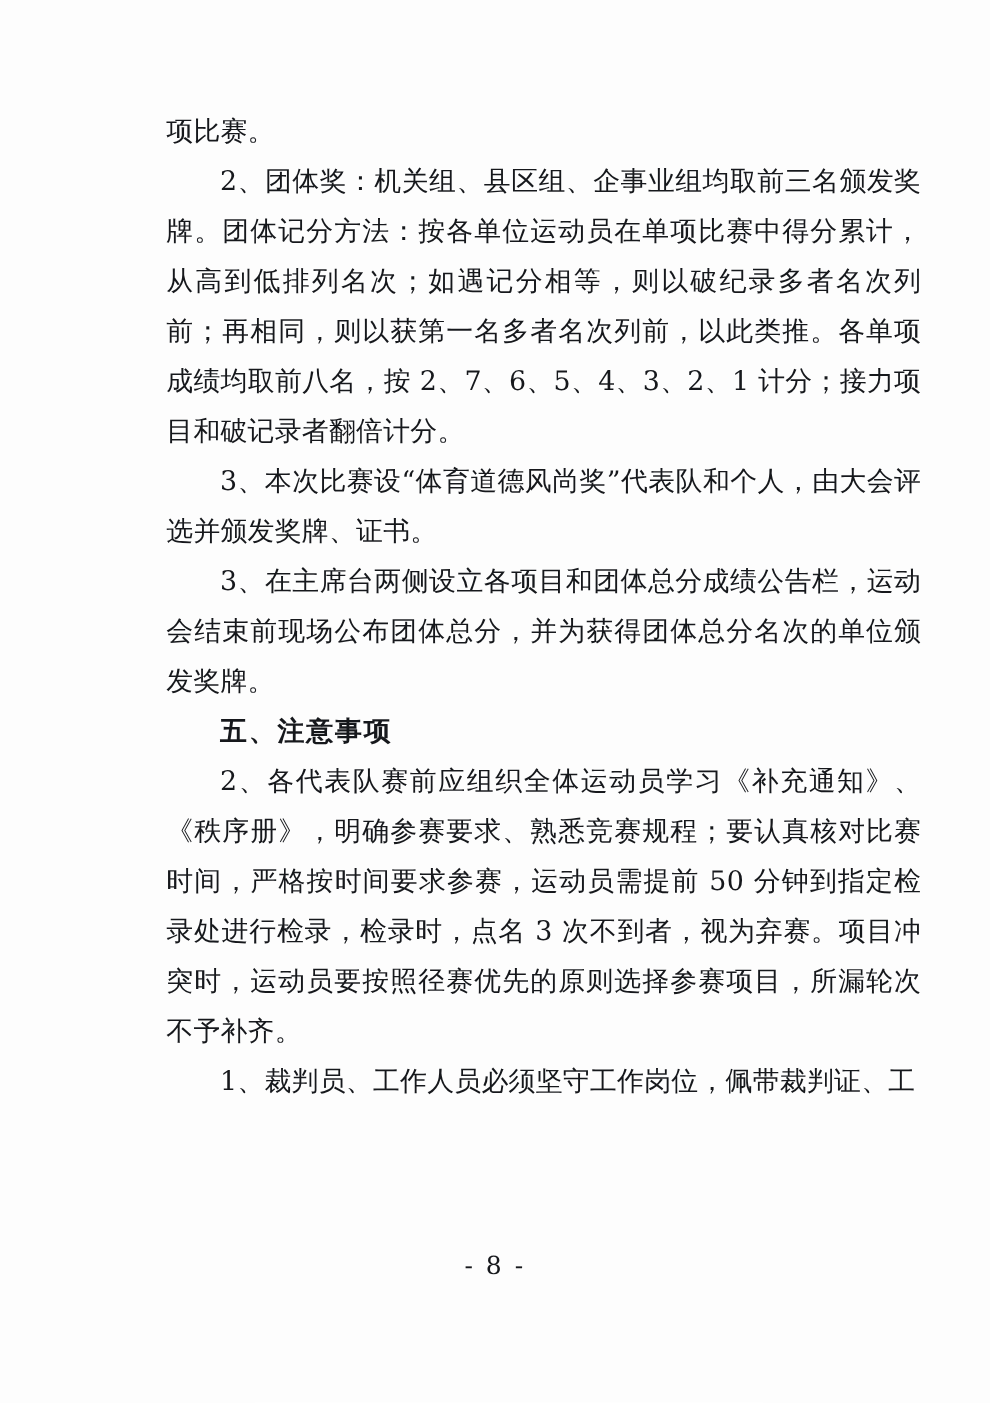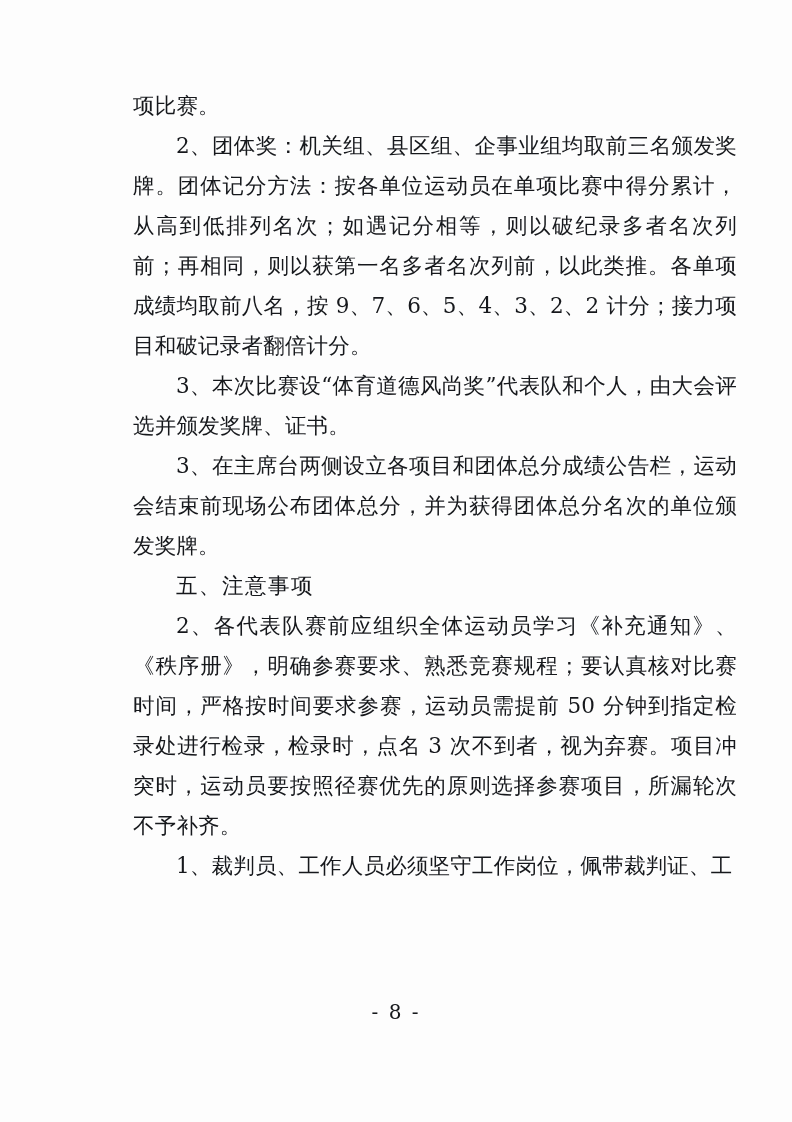--- a/index.html
+++ b/index.html
@@ -37,42 +37,42 @@
     text-justify: inter-ideograph;
     margin: 0;
     color: #16181c;
     font-family: "DejaVu Serif", "Liberation Serif", serif;
   }
   .para.indent {
     text-indent: 43px;
   }
   .para.heading {
     text-indent: 43px;
-    font-weight: normal;
+    font-weight: bold;
     letter-spacing: 1.5px;
   }
   .footer {
     position: absolute;
     left: 0;
     top: 1000px;
     width: 792px;
     text-align: center;
     font-size: 20px;
     color: #16181c;
     letter-spacing: 2px;
     font-family: "DejaVu Serif", "Liberation Serif", serif;
   }
 </style>
 </head>
 <body>
 
 <div class="page">
   <div class="content">
     <p class="para">项比赛。</p>
-    <p class="para indent">2、团体奖：机关组、县区组、企事业组均取前三名颁发奖牌。团体记分方法：按各单位运动员在单项比赛中得分累计，从高到低排列名次；如遇记分相等，则以破纪录多者名次列前；再相同，则以获第一名多者名次列前，以此类推。各单项成绩均取前八名，按 9、7、6、5、4、3、2、2 计分；接力项目和破记录者翻倍计分。</p>
+    <p class="para indent">2、团体奖：机关组、县区组、企事业组均取前三名颁发奖牌。团体记分方法：按各单位运动员在单项比赛中得分累计，从高到低排列名次；如遇记分相等，则以破纪录多者名次列前；再相同，则以获第一名多者名次列前，以此类推。各单项成绩均取前八名，按 2、7、6、5、4、3、2、1 计分；接力项目和破记录者翻倍计分。</p>
     <p class="para indent">3、本次比赛设“体育道德风尚奖”代表队和个人，由大会评选并颁发奖牌、证书。</p>
     <p class="para indent">3、在主席台两侧设立各项目和团体总分成绩公告栏，运动会结束前现场公布团体总分，并为获得团体总分名次的单位颁发奖牌。</p>
     <p class="para heading">五、注意事项</p>
     <p class="para indent">2、各代表队赛前应组织全体运动员学习《补充通知》、《秩序册》，明确参赛要求、熟悉竞赛规程；要认真核对比赛时间，严格按时间要求参赛，运动员需提前 50 分钟到指定检录处进行检录，检录时，点名 3 次不到者，视为弃赛。项目冲突时，运动员要按照径赛优先的原则选择参赛项目，所漏轮次不予补齐。</p>
     <p class="para indent">1、裁判员、工作人员必须坚守工作岗位，佩带裁判证、工</p>
   </div>
   <div class="footer">- 8 -</div>
 </div>
 
 </body></html>

